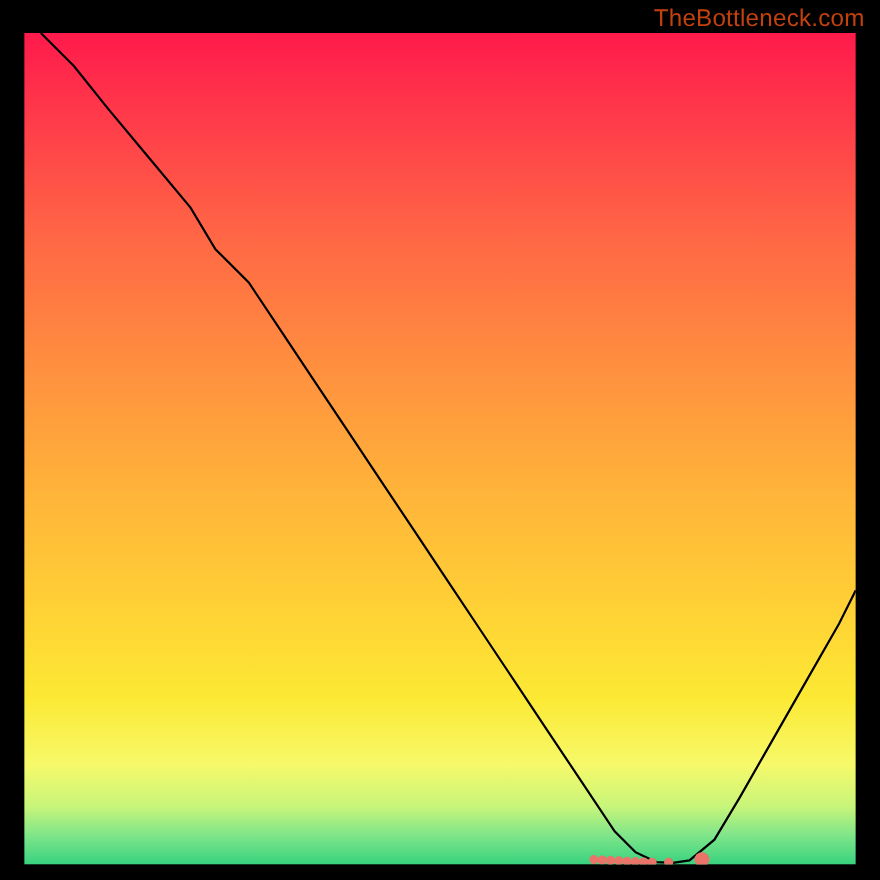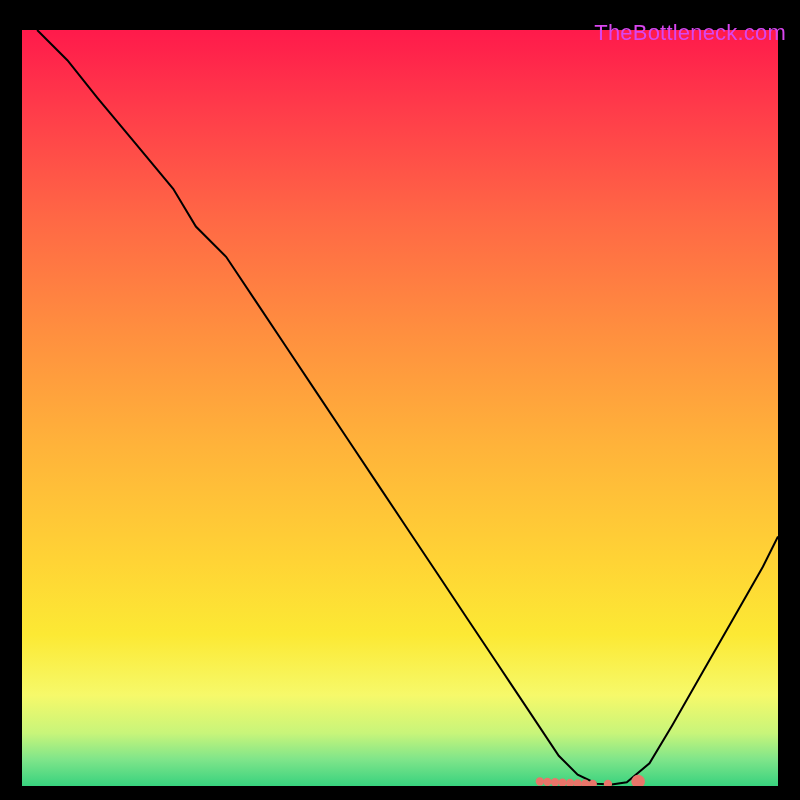--- a/index.html
+++ b/index.html
@@ -10,25 +10,24 @@
     height: 800px;
     overflow: hidden;
     position: relative;
   }
   .watermark {
     position: absolute;
     top: 4px;
     right: 14px;
     font-family: Arial, Helvetica, sans-serif;
     font-size: 22px;
-    color: #d946ef;
+    color: #c2410c;
     font-weight: 500;
     letter-spacing: 0.2px;
     z-index: 10;
-    margin-top: 16px;
   }
   .chart-wrap {
     position: absolute;
     left: 22px;
     top: 30px;
     width: 756px;
     height: 756px;
   }
   svg {
     display: block;

